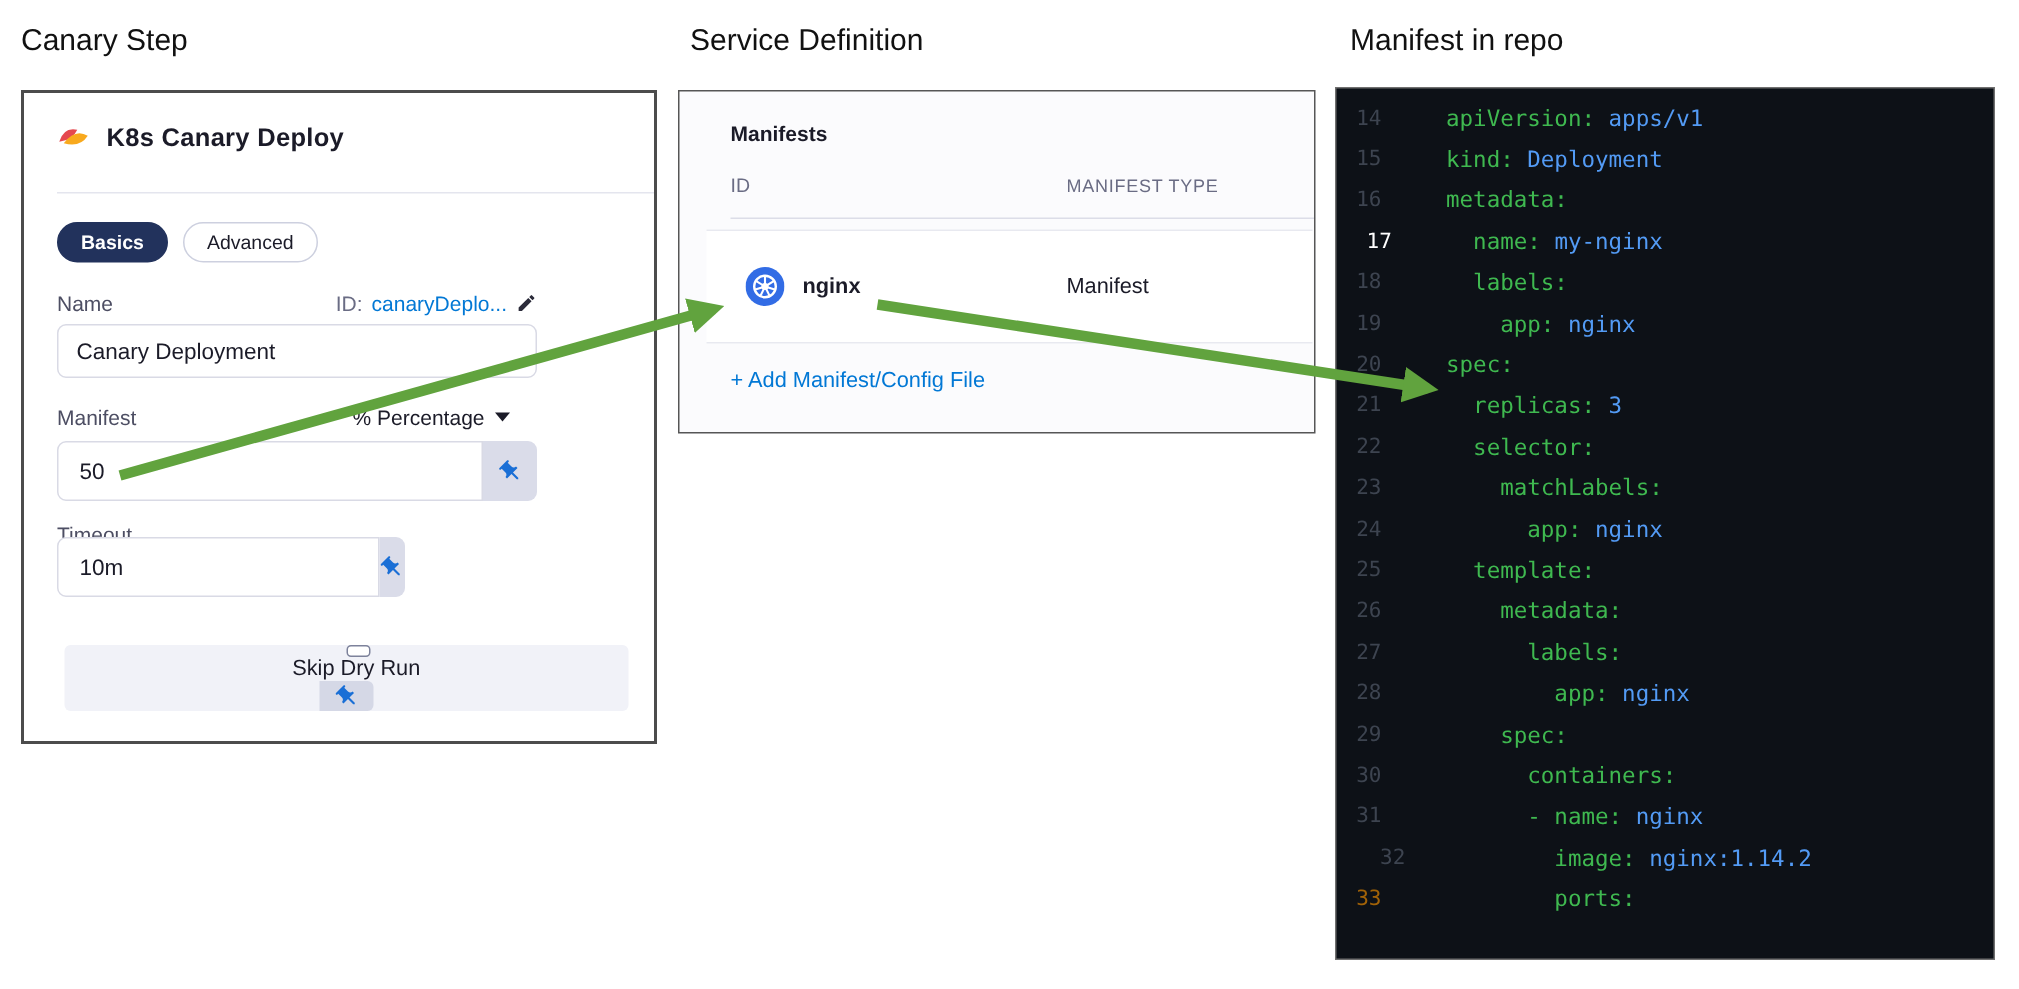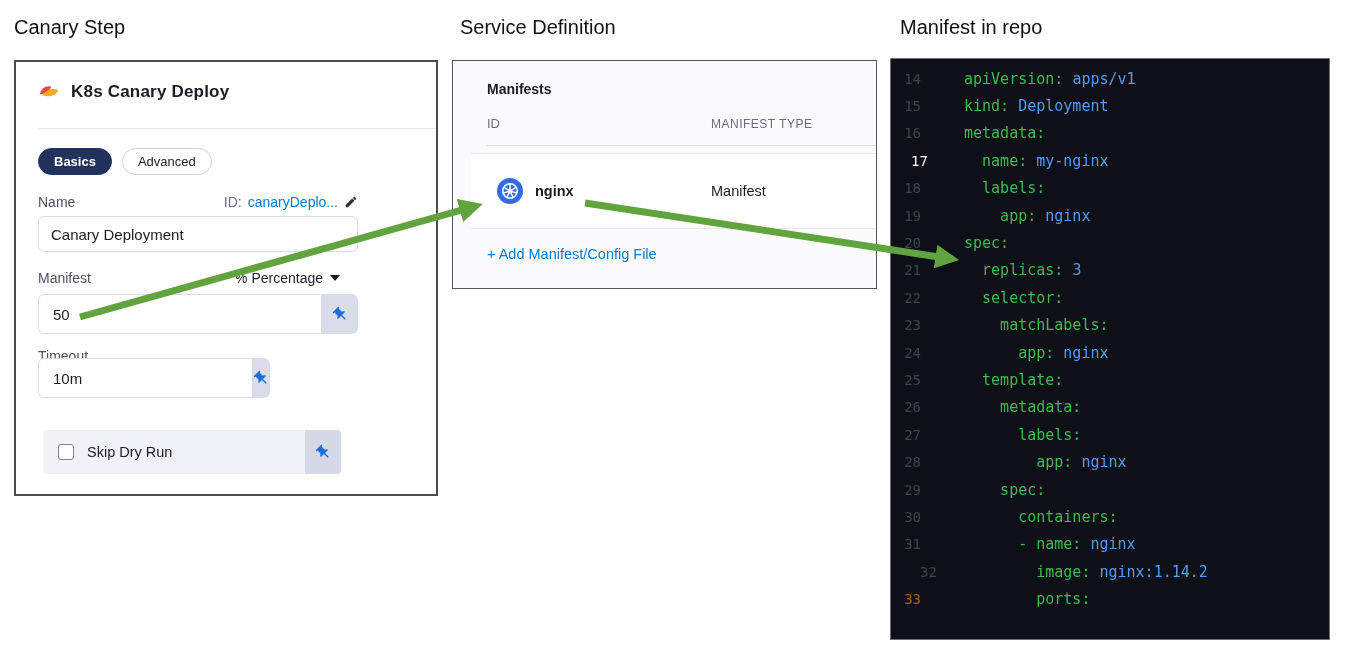--- a/index.html
+++ b/index.html
@@ -42,22 +42,22 @@
   #instances-group { left:22px; top:232px; width:320px; }
   #timeout-group   { left:22px; top:296px; width:192px; }
   .ig-input { flex:1; height:40px; background:#fff; border:1px solid #d9dae5;
               border-radius:6px 0 0 6px; font-size:15px; font-weight:500; color:#1b1b28;
               padding-left:14px; font-family:"Liberation Sans", sans-serif; }
   .pin-btn { width:36px; height:40px; background:#dadce9; border:none; border-radius:0 6px 6px 0;
              display:flex; align-items:center; justify-content:center; cursor:pointer; }
 
   .timeout-label { position:absolute; left:22px; top:286px; }
 
-  #skip-row { position:absolute; left:27px; top:368px; width:298px; height:44px;
-              background:#f1f2f8; border-radius:4px; display:flex; align-items:center; }
+  #skip-row { position:absolute; left:27px; top:368px; width:376px; height:44px;
+              background:#f1f2f8; border-radius:4px; display:flex; align-items:center;flex-direction:column; }
   .checkbox { width:16px; height:16px; background:#fff; border:1.5px solid #7d829b;
               border-radius:3px; margin-left:15px; cursor:pointer; }
   .skip-label { font-size:14.5px; color:#1b1b28; margin-left:13px; flex:1; }
   .pin-btn.tall { height:44px; background:#d5d8e6; border-radius:0 4px 4px 0; }
 
   
   #manifests-panel { position:absolute; left:452px; top:60px; width:425px; height:229px;
                      background:#fbfbfd; border:1.5px solid #565656; }
   .mf-title { position:absolute; left:34px; top:20px; font-size:14px; font-weight:700; color:#1b1b28; }
   .col-id   { position:absolute; left:34px; top:55px; font-size:13px; color:#6a6c84; }

